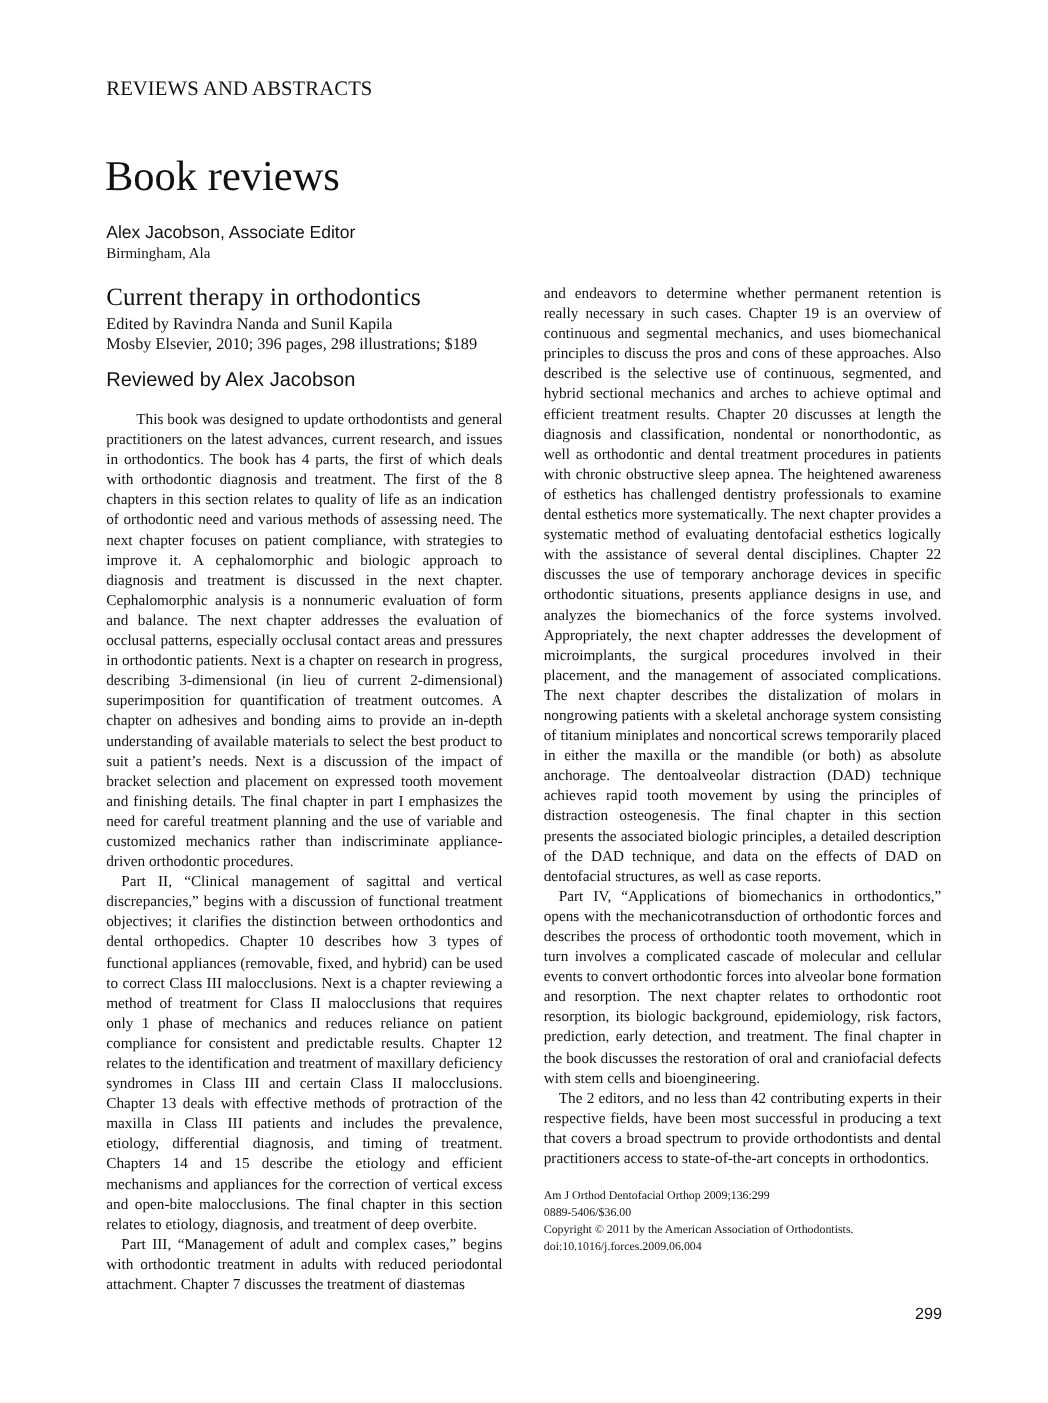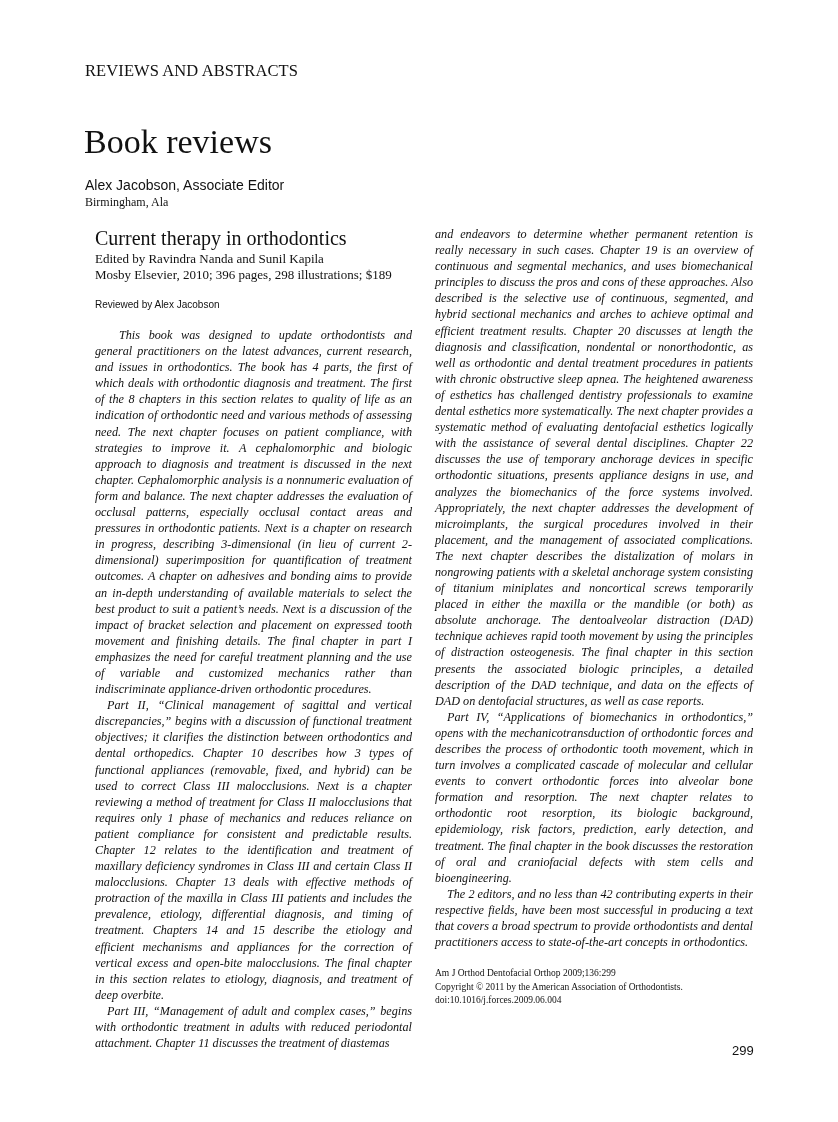--- a/index.html
+++ b/index.html
@@ -5,28 +5,28 @@
   html, body { margin: 0; padding: 0; background: #ffffff; }
   body { width: 838px; height: 1122px; position: relative; overflow: hidden; color: #111; }
   .serif { font-family: "Liberation Serif", "DejaVu Serif", serif; }
   .sans { font-family: "Liberation Sans", "DejaVu Sans", sans-serif; }
 
   .section-header { position: absolute; left: 85px; top: 61px; font-size: 16.5px; letter-spacing: 0.1px; }
   .page-title { position: absolute; left: 84px; top: 120px; font-size: 34px; line-height: 44px; font-weight: normal; margin: 0; }
   .editor-line { position: absolute; left: 85px; top: 177px; font-size: 14px; }
   .editor-place { position: absolute; left: 85px; top: 195px; font-size: 12px; }
 
-  .left-col { position: absolute; left: 95px; top: 226px; width: 317px; }
+  .left-col { position: absolute; left: 85px; top: 226px; width: 317px; }
   .right-col { position: absolute; left: 435px; top: 226px; width: 318px; }
 
   .book-title { font-size: 20px; line-height: 24px; margin: 0 0 1px 0; font-weight: normal; }
   .book-meta { font-size: 13px; line-height: 16px; }
-  .reviewer { font-size: 10px; margin-top: 15px; margin-bottom: 15px; line-height: 14px; }
+  .reviewer { font-size: 16px; margin-top: 15px; margin-bottom: 15px; line-height: 14px; }
 
-  .body-text p { font-size: 12.2px; line-height: 16.1px; margin: 0; text-align: justify; hyphens: auto; font-style: italic; }
+  .body-text p { font-size: 12.2px; line-height: 16.1px; margin: 0; text-align: justify; hyphens: auto; }
   .body-text p.first { text-indent: 24px; }
   .body-text p.indent { text-indent: 12px; }
 
   .citation { margin-top: 17px; font-size: 9.5px; line-height: 13.5px; }
   .page-number { position: absolute; left: 732px; top: 1043px; font-size: 13px; text-align: right; }
 </style>
 </head>
 <body>
 
 <div class="section-header serif">REVIEWS AND ABSTRACTS</div>
@@ -35,30 +35,31 @@
 <div class="editor-place serif">Birmingham, Ala</div>
 
 <div class="left-col">
   <h2 class="book-title serif">Current therapy in orthodontics</h2>
   <div class="book-meta serif">Edited by Ravindra Nanda and Sunil Kapila</div>
   <div class="book-meta serif">Mosby Elsevier, 2010; 396 pages, 298 illustrations; $189</div>
   <div class="reviewer sans">Reviewed by Alex Jacobson</div>
   <div class="body-text serif">
     <p class="first">This book was designed to update orthodontists and general practitioners on the latest advances, current research, and issues in orthodontics. The book has 4 parts, the first of which deals with orthodontic diagnosis and treatment. The first of the 8 chapters in this section relates to quality of life as an indication of orthodontic need and various methods of assessing need. The next chapter focuses on patient compliance, with strategies to improve it. A cephalomorphic and biologic approach to diagnosis and treatment is discussed in the next chapter. Cephalomorphic analysis is a nonnumeric evaluation of form and balance. The next chapter addresses the evaluation of occlusal patterns, especially occlusal contact areas and pressures in orthodontic patients. Next is a chapter on research in progress, describing 3-dimensional (in lieu of current 2-dimensional) superimposition for quantification of treatment outcomes. A chapter on adhesives and bonding aims to provide an in-depth understanding of available materials to select the best product to suit a patient’s needs. Next is a discussion of the impact of bracket selection and placement on expressed tooth movement and finishing details. The final chapter in part I emphasizes the need for careful treatment planning and the use of variable and customized mechanics rather than indiscriminate appliance-driven orthodontic procedures.</p>
     <p class="indent">Part II, “Clinical management of sagittal and vertical discrepancies,” begins with a discussion of functional treatment objectives; it clarifies the distinction between orthodontics and dental orthopedics. Chapter 10 describes how 3 types of functional appliances (removable, fixed, and hybrid) can be used to correct Class III malocclusions. Next is a chapter reviewing a method of treatment for Class II malocclusions that requires only 1 phase of mechanics and reduces reliance on patient compliance for consistent and predictable results. Chapter 12 relates to the identification and treatment of maxillary deficiency syndromes in Class III and certain Class II malocclusions. Chapter 13 deals with effective methods of protraction of the maxilla in Class III patients and includes the prevalence, etiology, differential diagnosis, and timing of treatment. Chapters 14 and 15 describe the etiology and efficient mechanisms and appliances for the correction of vertical excess and open-bite malocclusions. The final chapter in this section relates to etiology, diagnosis, and treatment of deep overbite.</p>
-    <p class="indent">Part III, “Management of adult and complex cases,” begins with orthodontic treatment in adults with reduced periodontal attachment. Chapter 11 discusses the treatment of diastemas</p>
+    <p class="indent">Part III, “Management of adult and complex cases,” begins with orthodontic treatment in adults with reduced periodontal attachment. Chapter 7 discusses the treatment of diastemas</p>
   </div>
 </div>
 
 <div class="right-col">
   <div class="body-text serif">
     <p>and endeavors to determine whether permanent retention is really necessary in such cases. Chapter 19 is an overview of continuous and segmental mechanics, and uses biomechanical principles to discuss the pros and cons of these approaches. Also described is the selective use of continuous, segmented, and hybrid sectional mechanics and arches to achieve optimal and efficient treatment results. Chapter 20 discusses at length the diagnosis and classification, nondental or nonorthodontic, as well as orthodontic and dental treatment procedures in patients with chronic obstructive sleep apnea. The heightened awareness of esthetics has challenged dentistry professionals to examine dental esthetics more systematically. The next chapter provides a systematic method of evaluating dentofacial esthetics logically with the assistance of several dental disciplines. Chapter 22 discusses the use of temporary anchorage devices in specific orthodontic situations, presents appliance designs in use, and analyzes the biomechanics of the force systems involved. Appropriately, the next chapter addresses the development of microimplants, the surgical procedures involved in their placement, and the management of associated complications. The next chapter describes the distalization of molars in nongrowing patients with a skeletal anchorage system consisting of titanium miniplates and noncortical screws temporarily placed in either the maxilla or the mandible (or both) as absolute anchorage. The dentoalveolar distraction (DAD) technique achieves rapid tooth movement by using the principles of distraction osteogenesis. The final chapter in this section presents the associated biologic principles, a detailed description of the DAD technique, and data on the effects of DAD on dentofacial structures, as well as case reports.</p>
     <p class="indent">Part IV, “Applications of biomechanics in orthodontics,” opens with the mechanicotransduction of orthodontic forces and describes the process of orthodontic tooth movement, which in turn involves a complicated cascade of molecular and cellular events to convert orthodontic forces into alveolar bone formation and resorption. The next chapter relates to orthodontic root resorption, its biologic background, epidemiology, risk factors, prediction, early detection, and treatment. The final chapter in the book discusses the restoration of oral and craniofacial defects with stem cells and bioengineering.</p>
     <p class="indent">The 2 editors, and no less than 42 contributing experts in their respective fields, have been most successful in producing a text that covers a broad spectrum to provide orthodontists and dental practitioners access to state-of-the-art concepts in orthodontics.</p>
   </div>
   <div class="citation serif">
     <div>Am J Orthod Dentofacial Orthop 2009;136:299</div>
+    <div>0889-5406/$36.00</div>
     <div>Copyright © 2011 by the American Association of Orthodontists.</div>
     <div>doi:10.1016/j.forces.2009.06.004</div>
   </div>
 </div>
 
 <div class="page-number sans">299</div>
 
 </body></html>

